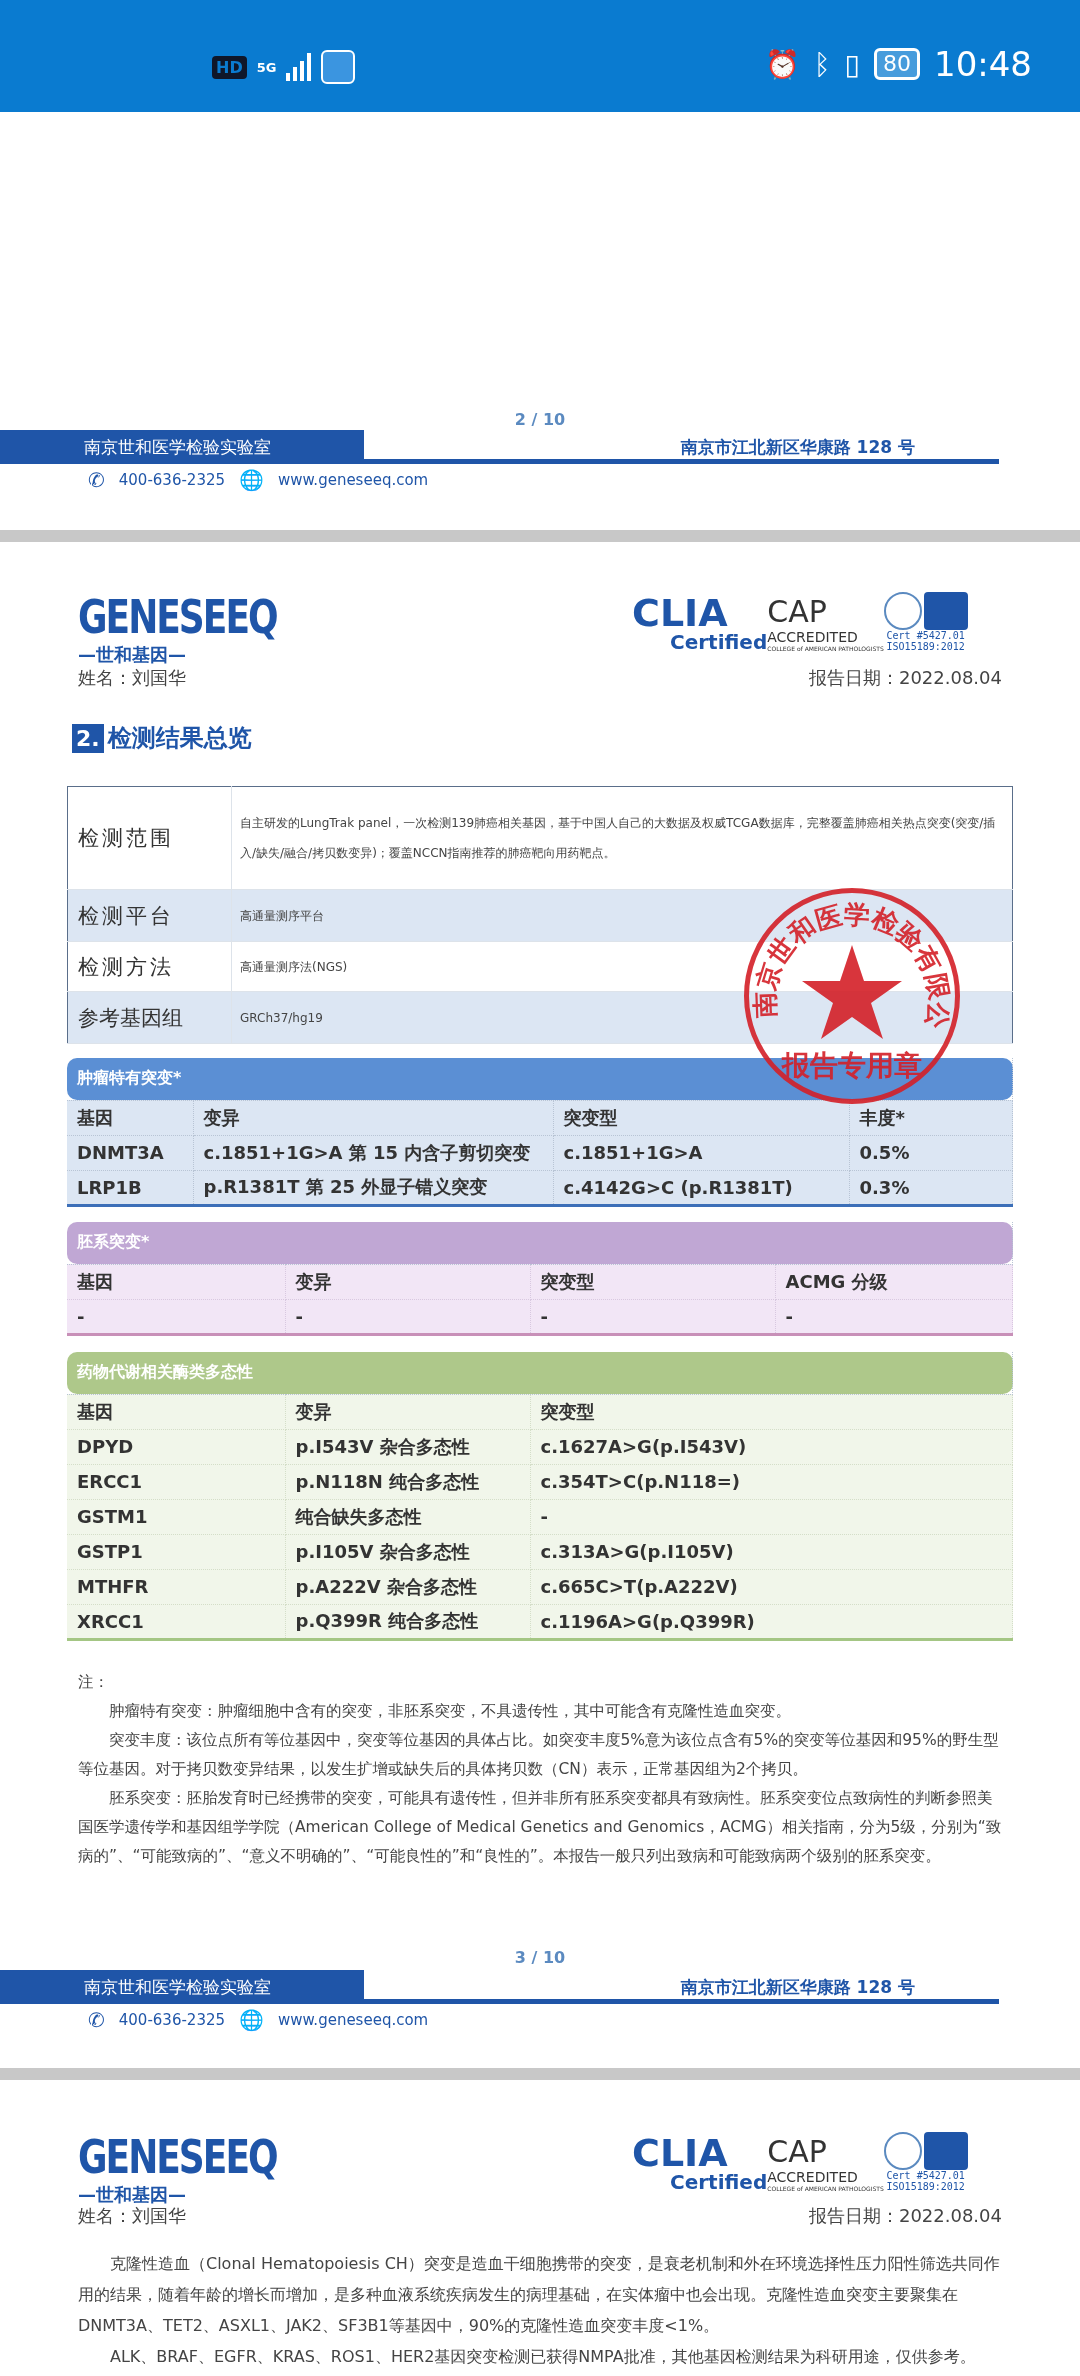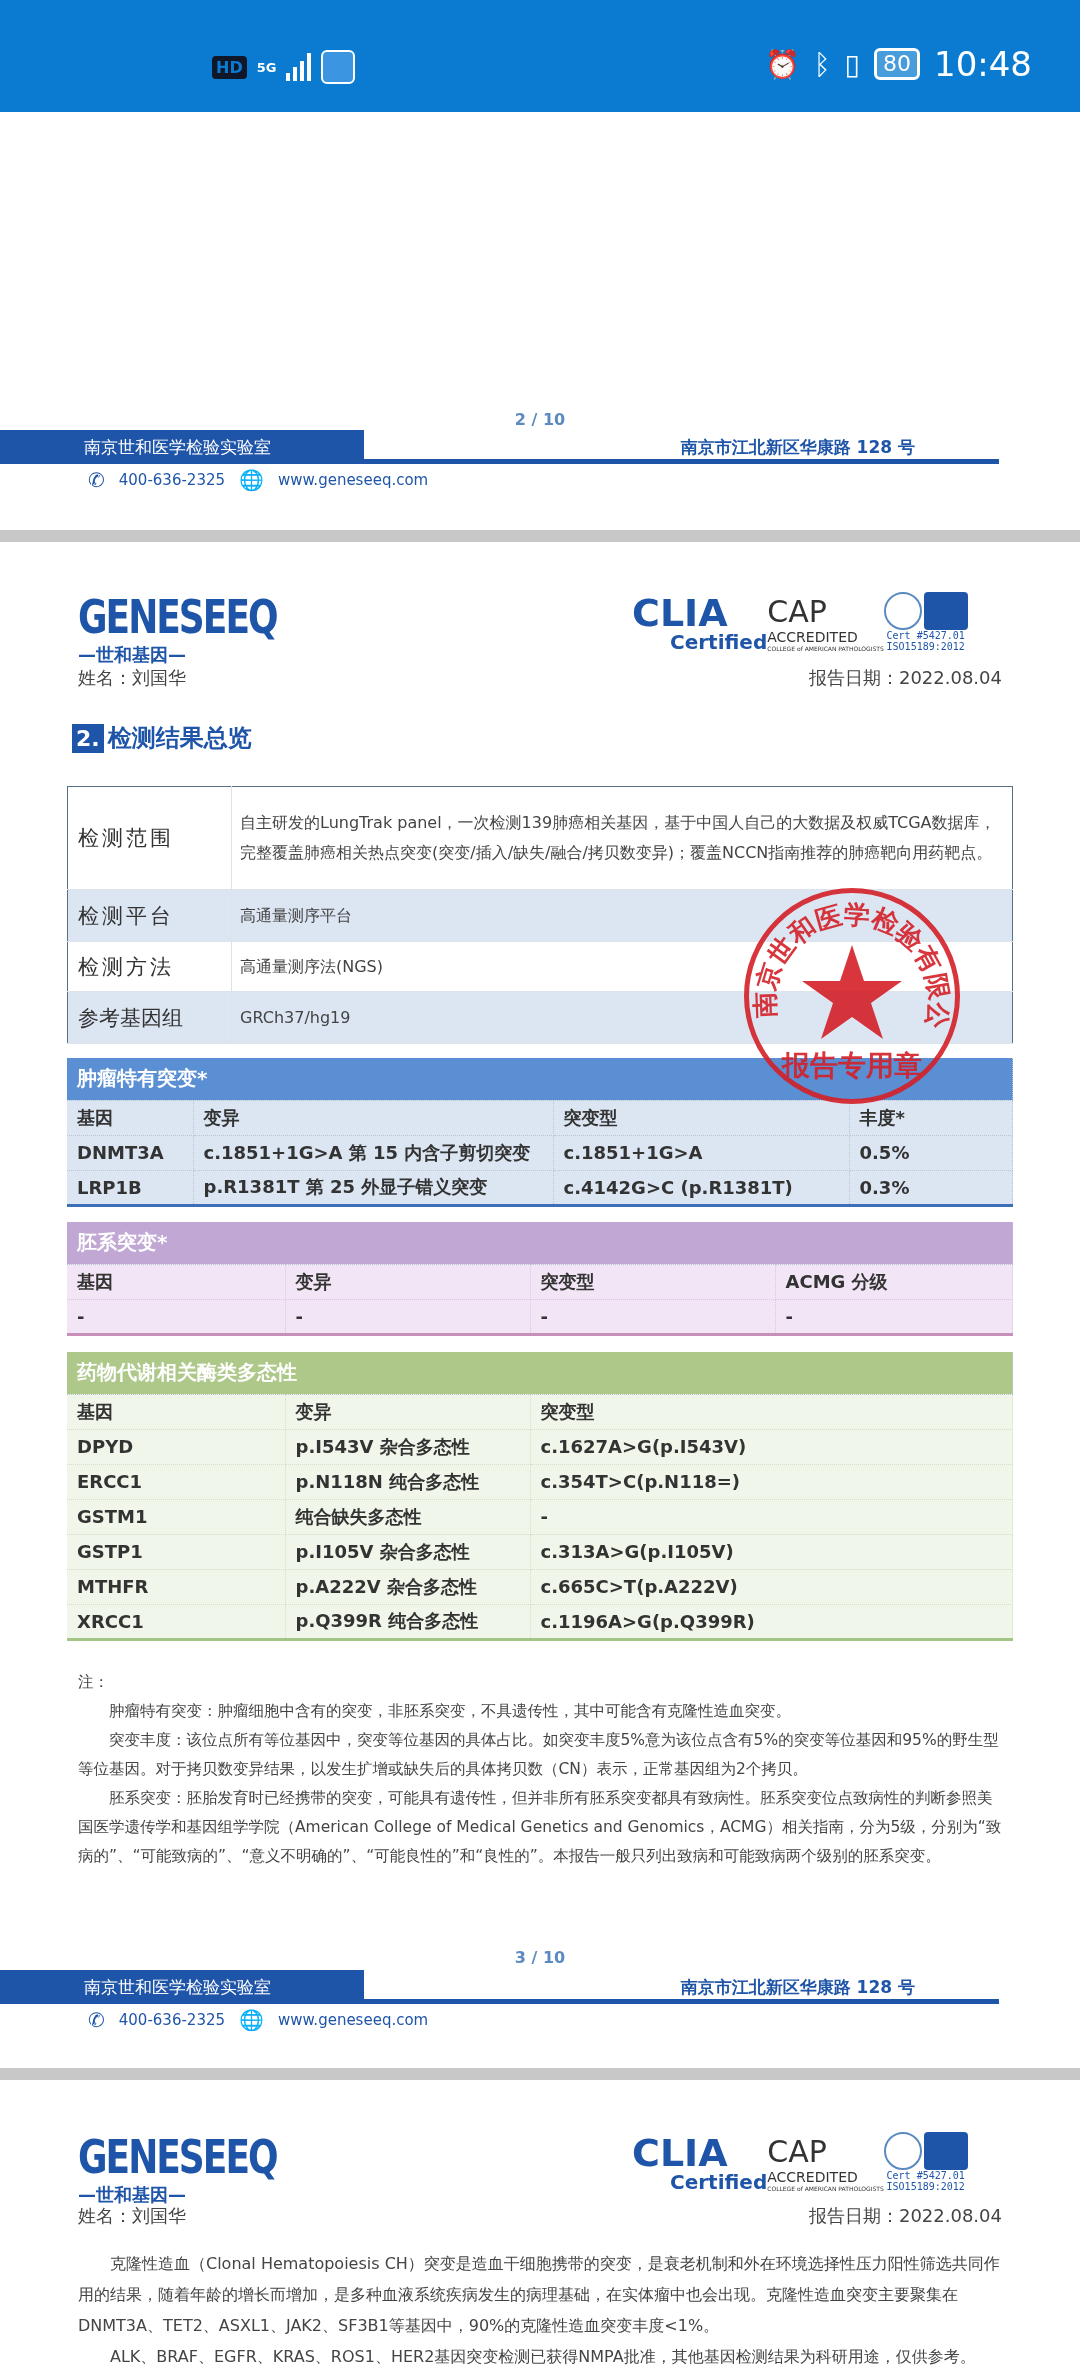--- a/index.html
+++ b/index.html
@@ -41,25 +41,25 @@
   .ilac .b2 { width: 44px; height: 38px; background: #1f55a8; border-radius: 4px; }
   .name-row { position: absolute; left: 78px; right: 78px; font-size: 18px; color: #444; display: flex; justify-content: space-between; gap: 47px; }
 
   .section-title { position: absolute; left: 72px; top: 722px; display: flex; align-items: center; gap: 4px; }
   .section-title .num { background: #1f55a8; color: #fff; font-weight: bold; font-size: 22px; padding: 2px 4px; }
   .section-title .t { color: #1f55a8; font-weight: bold; font-size: 24px; }
 
   .overview { position: absolute; left: 67px; top: 786px; width: 946px; border: 1px solid #5a6e8a; border-collapse: collapse; }
   .overview td { border-bottom: 1px solid #dde3ea; vertical-align: middle; }
   .overview .lbl { width: 164px; font-size: 21px; color: #333; padding-left: 10px; letter-spacing: 3px; border-right: 1px solid #dde3ea; }
-  .overview .val { font-size: 16px; color: #444; padding: 6px 8px; line-height: 30px; }
+  .overview .val { font-size: 12px; color: #444; padding: 6px 8px; line-height: 30px; }
   .overview tr.alt { background: #dce6f3; }
 
   .vtable { position: absolute; left: 67px; width: 946px; border-collapse: collapse; font-size: 18px; }
-  .vtable .hdr td { color: #fff; font-size: 20px; font-weight: bold; height: 42px; padding-left: 10px; }
+  .vtable .hdr td { color: #fff; font-size: 16px; font-weight: bold; height: 42px; padding-left: 10px; border-radius: 10px; }
   .vtable td { height: 35px; padding-left: 10px; font-weight: bold; color: #333; border-right: 1px dotted #b8c4d4; border-bottom: 1px dotted #b8c4d4; }
   .t1 .hdr td { background: #5b8fd4; }
   .t1 tr.r td { background: #dce6f3; }
   .t1 { border-bottom: 3px solid #3c6fb8; }
   .t2 .hdr td { background: #c0a7d4; }
   .t2 tr.r td { background: #f2e6f6; border-color: #d8c8e0; }
   .t2 { border-bottom: 3px solid #c890b8; }
   .t3 .hdr td { background: #aec88a; }
   .t3 tr.r td { background: #f1f6ea; border-color: #d4dec8; }
   .t3 { border-bottom: 3px solid #a4c684; }

